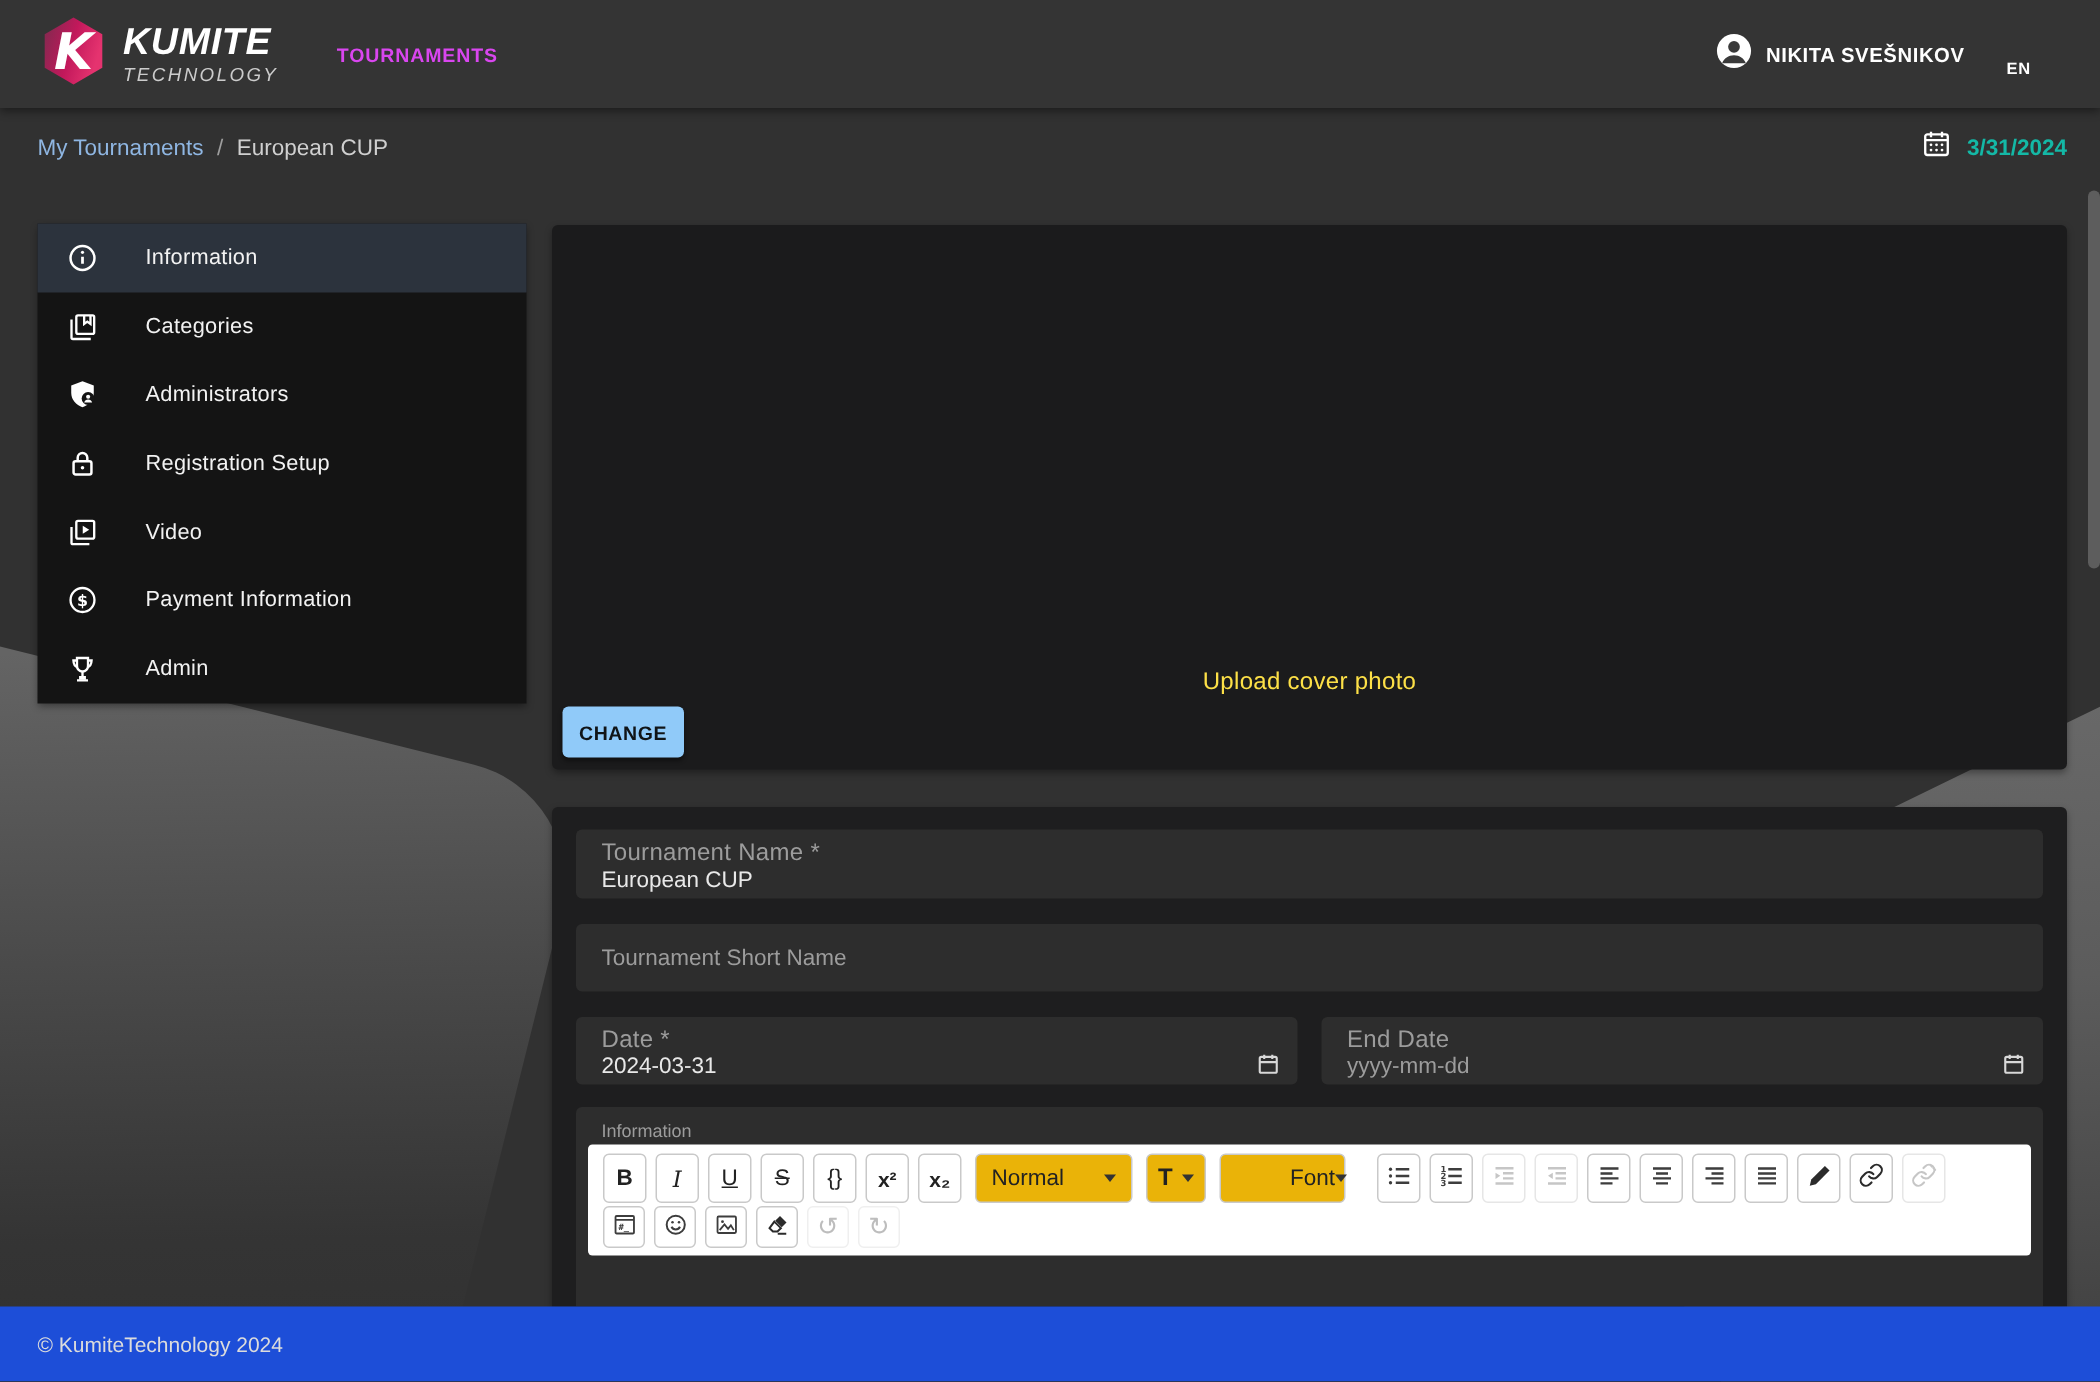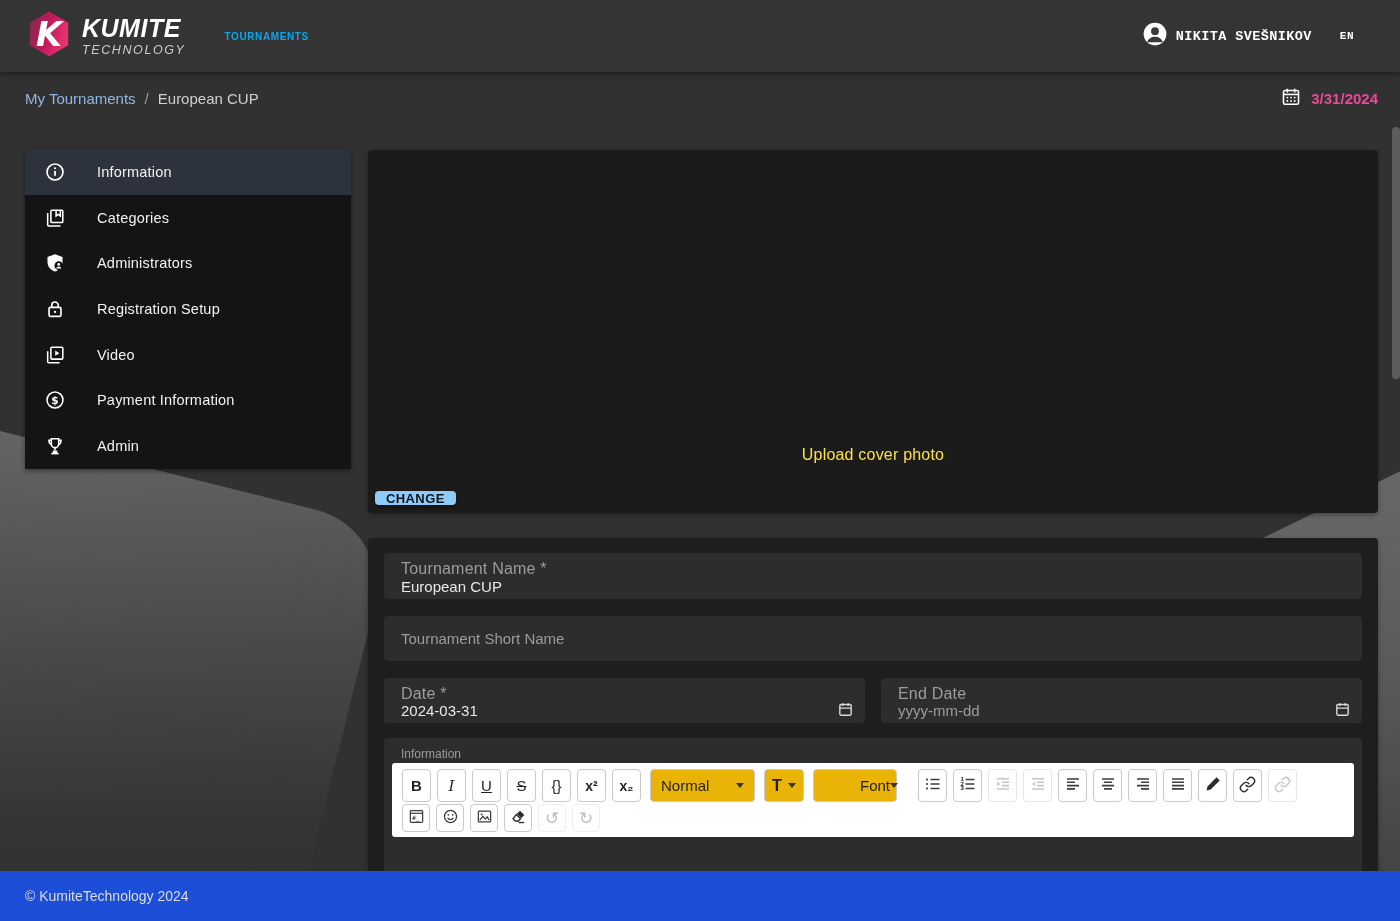--- a/index.html
+++ b/index.html
@@ -31,36 +31,36 @@
     position:absolute; top:0; left:0; width:1400px; height:72px;
     background:#343434; z-index:4;
     display:flex; align-items:center;
     padding:0 46px 0 25px;
     box-shadow:0 2px 6px rgba(0,0,0,0.45);
   }
   .brand { display:flex; align-items:center; gap:9px; }
   .brand-text { display:flex; flex-direction:column; line-height:1; }
   .brand-title { font-size:25px; font-weight:bold; font-style:italic; color:#fff; letter-spacing:0.5px; }
   .brand-subtitle { font-size:12.5px; font-style:italic; color:#cccccc; letter-spacing:1.6px; margin-top:3px; }
-  .nav-item { margin-left:39px; font-size:10px; font-weight:bold; letter-spacing:0.6px; color:#0ea5e9; cursor:pointer; }
-  .nav-right { margin-left:auto; display:flex; align-items:center;font-family:Liberation Mono, monospace; }
+  .nav-item { margin-left:39px; font-size:13px; font-weight:bold; letter-spacing:0.6px; color:#d946ef; cursor:pointer; }
+  .nav-right { margin-left:auto; display:flex; align-items:flex-end; }
   .user-chip { display:flex; align-items:center; gap:8px; cursor:pointer; }
   .user-name { font-size:13.5px; font-weight:bold; letter-spacing:0.4px; color:#fff; }
   .lang { margin-left:28px; font-size:11px; font-weight:bold; color:#fff; cursor:pointer; letter-spacing:0.5px; }
 
   
   .breadcrumb-bar {
     position:absolute; top:72px; left:0; width:1400px; height:53px; z-index:3;
     display:flex; align-items:center; padding:0 22px 0 25px;
   }
   .crumb-link { color:#8fb6e2; font-size:15px; cursor:pointer; }
   .crumb-sep { color:#9e9e9e; font-size:15px; margin:0 9px; }
   .crumb-current { color:#cfcfcf; font-size:15px; }
   .crumb-date { margin-left:auto; display:flex; align-items:center; gap:9px; }
-  .crumb-date-text { font-size:15px; font-weight:bold; color:#ec4899;text-align:right; }
+  .crumb-date-text { font-size:15px; font-weight:bold; color:#14b8a6;text-align:right; }
 
   
   .sidebar {
     position:absolute; left:25px; top:149px; width:326px; z-index:2;
     background:#141414;
     box-shadow:0 2px 5px rgba(0,0,0,0.4);
   }
   .side-item {
     height:45.7px; display:flex; align-items:center; cursor:pointer;
   }
@@ -73,21 +73,21 @@
     position:absolute; left:368px; top:150px; width:1010px; height:363px; z-index:2;
     background:#1b1b1c; border-radius:4px;
     box-shadow:0 2px 5px rgba(0,0,0,0.35);
     cursor:pointer;
   }
   .cover-placeholder {
     position:absolute; top:296px; left:0; width:100%;
     text-align:center; font-size:16px; color:#fde047; letter-spacing:0.2px;
   }
   .change-btn {
-    position:absolute; left:7px; bottom:8px; height:14px;
+    position:absolute; left:7px; bottom:8px; height:34px;
     padding:0 11px; border:none; border-radius:4px;
     background:#90caf9; color:#101417;
     font-family:inherit; font-size:13px; font-weight:bold; letter-spacing:0.4px;
     box-shadow:0 2px 3px rgba(0,0,0,0.4); cursor:pointer;
   }
 
   
   .form-card {
     position:absolute; left:368px; top:538px; width:1010px; height:333px; z-index:2;
     background:#1e1e1f; border-radius:4px 4px 0 0;

